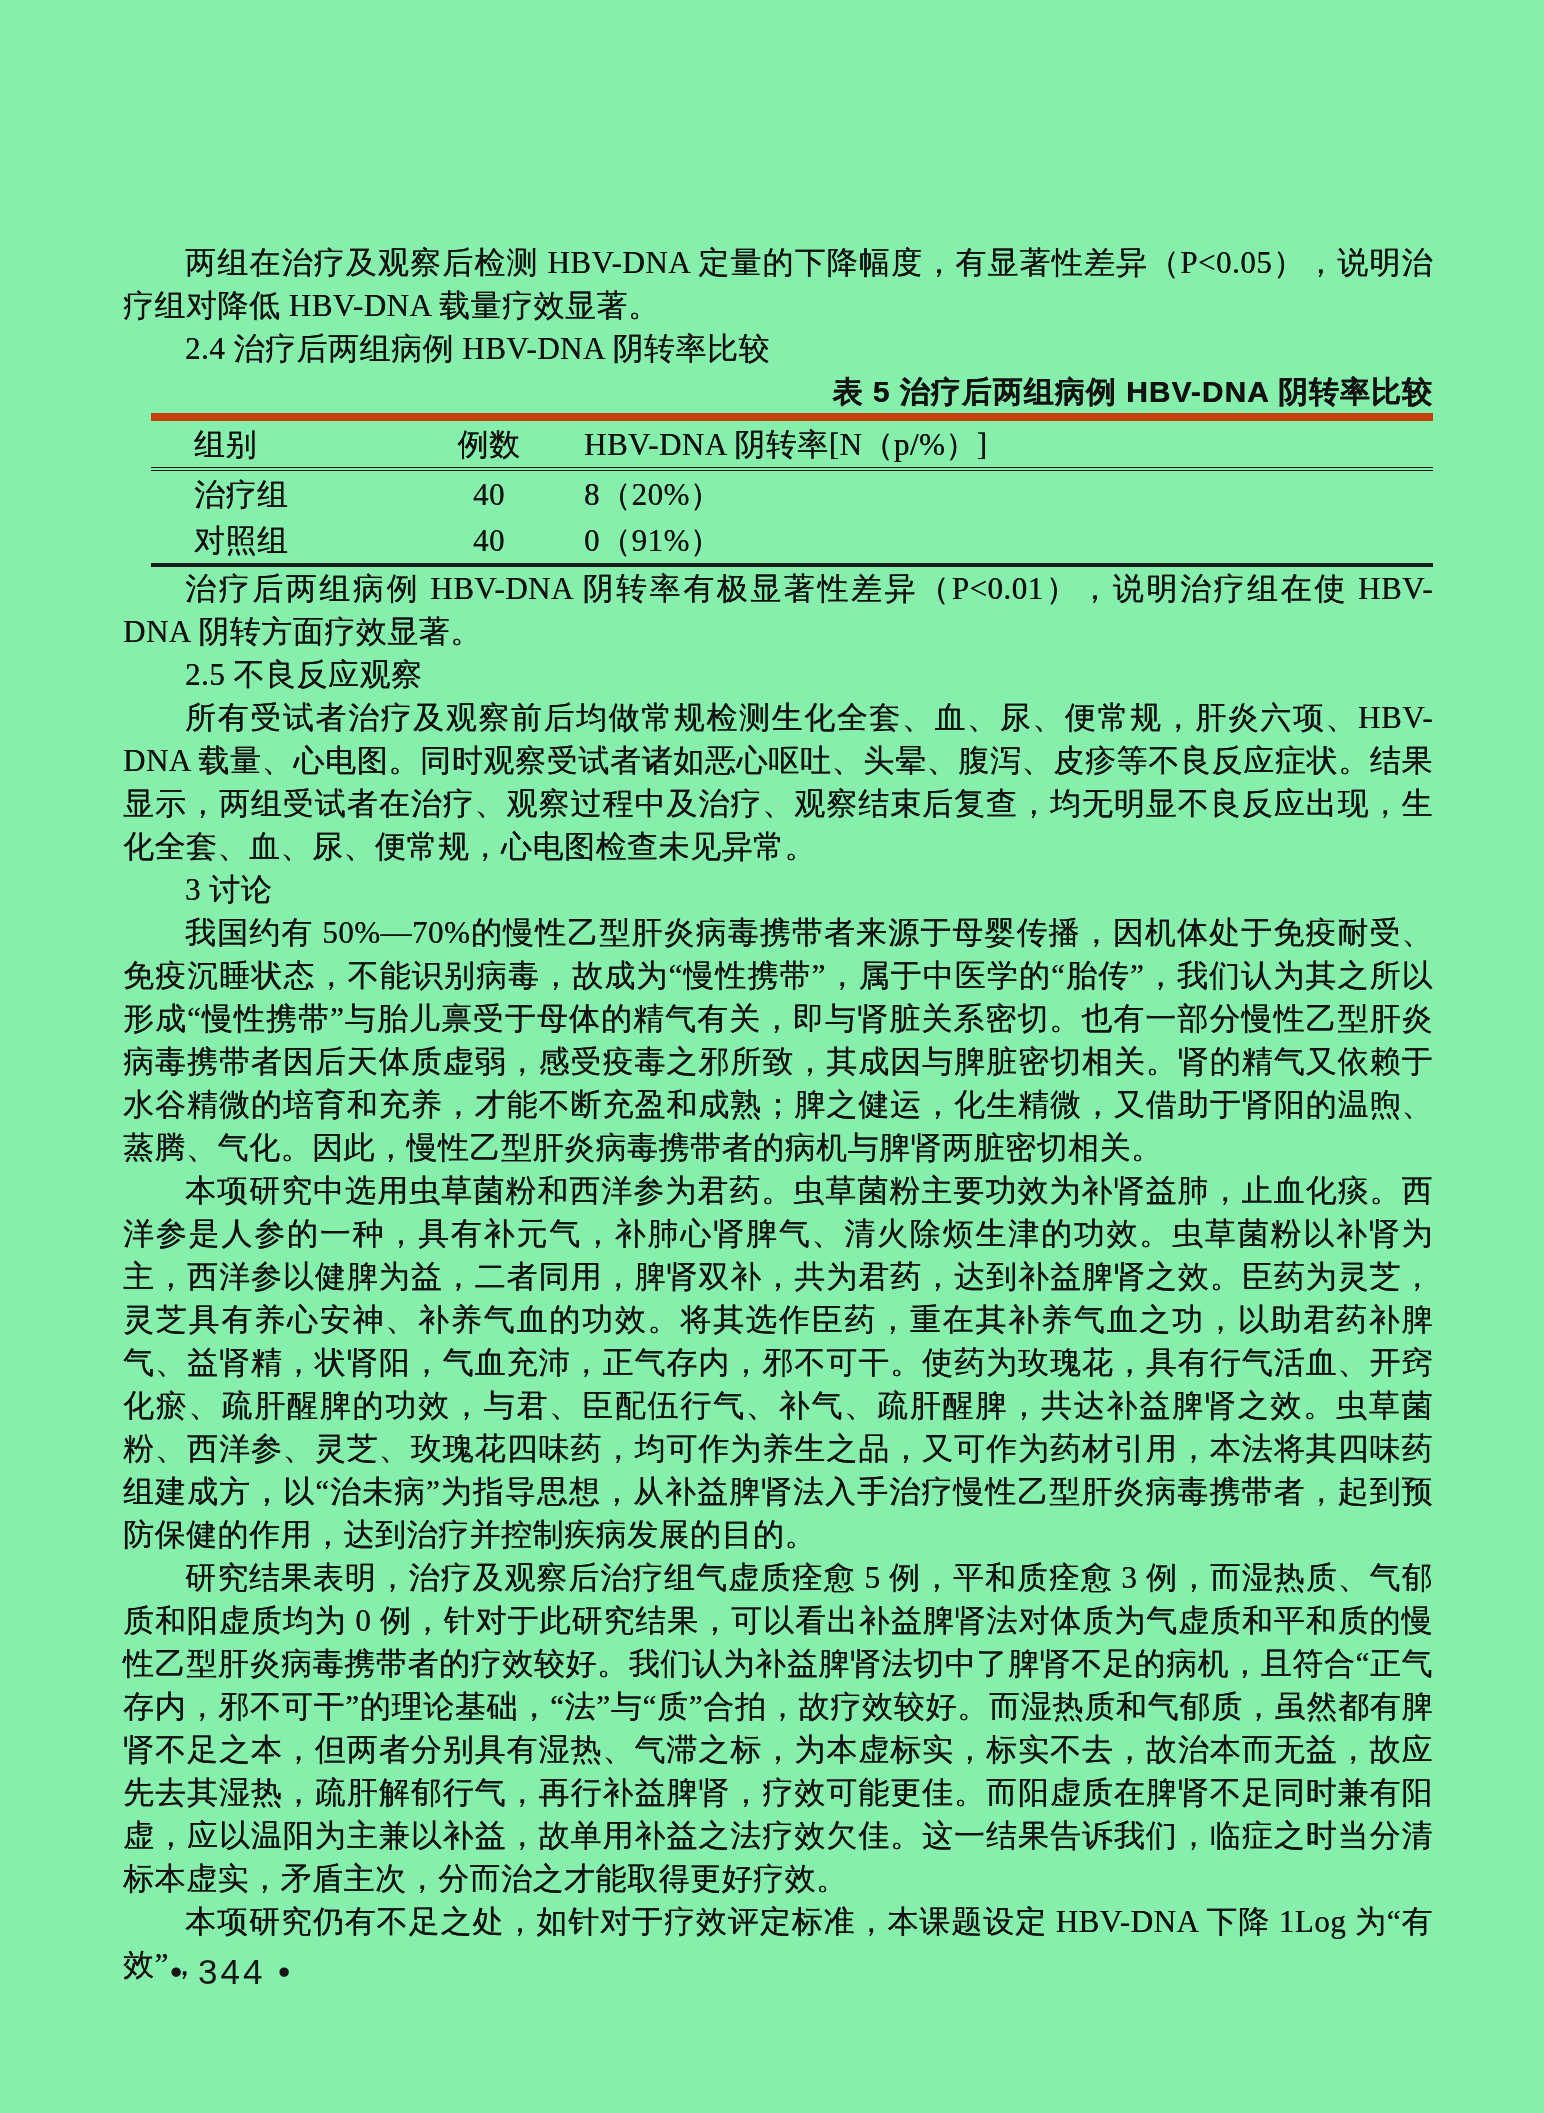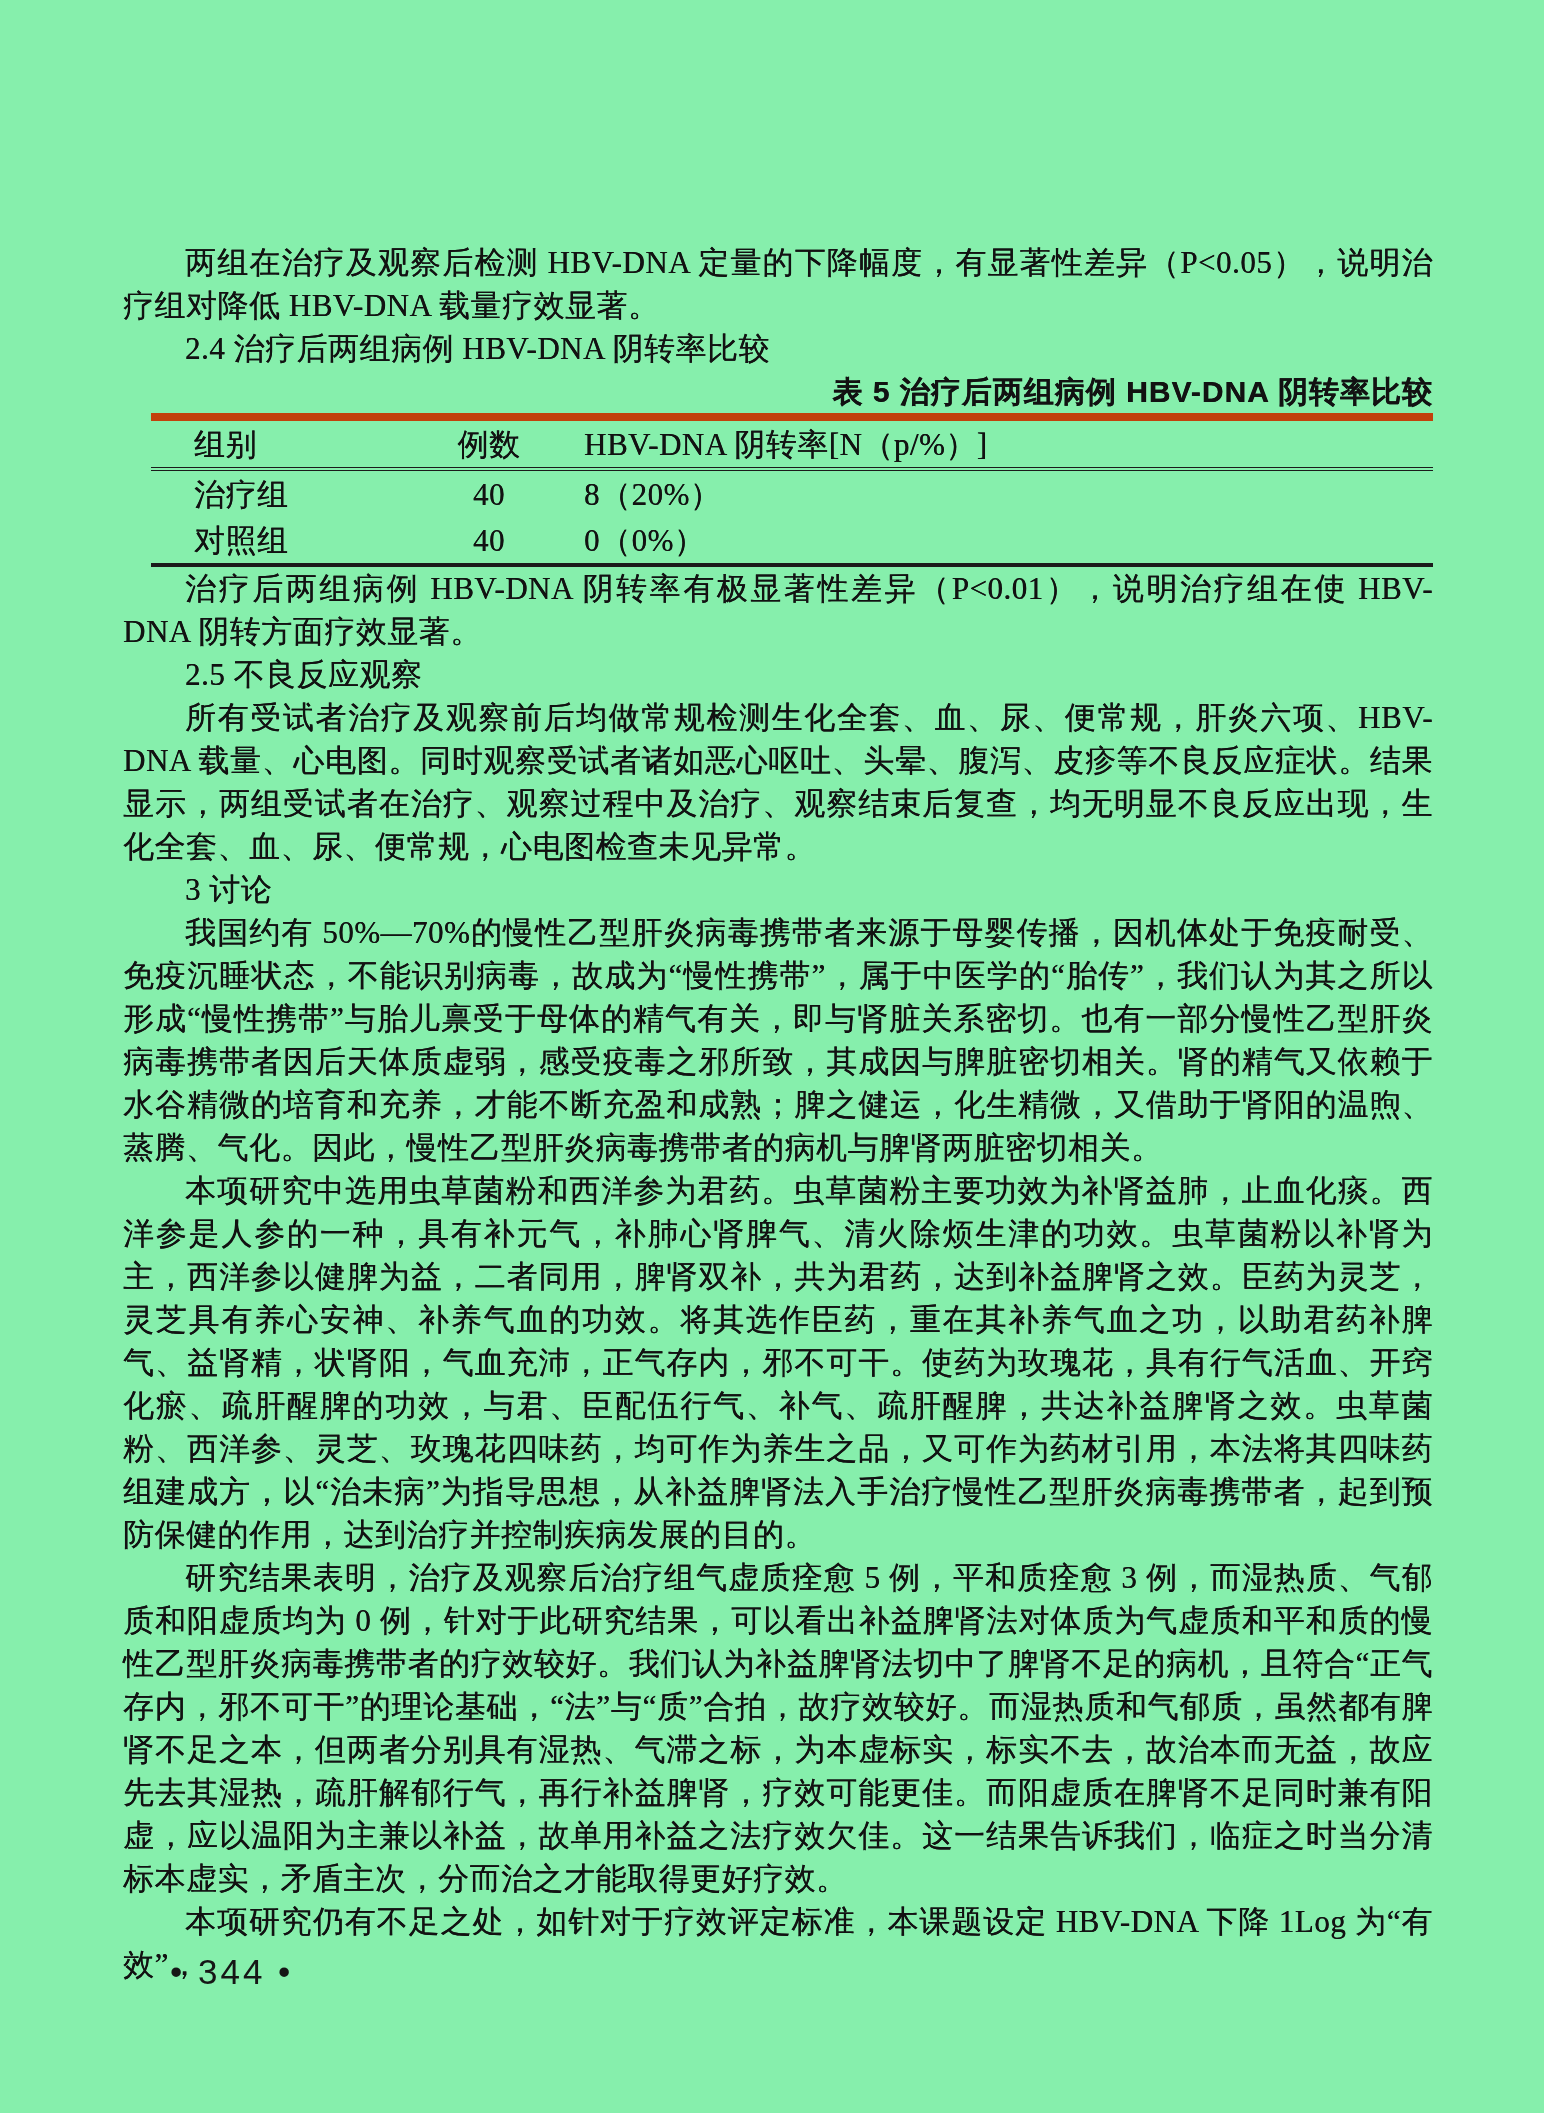--- a/index.html
+++ b/index.html
@@ -96,21 +96,21 @@
       </thead>
       <tbody>
         <tr>
           <td class="col-group">治疗组</td>
           <td class="col-n">40</td>
           <td class="col-rate">8（20%）</td>
         </tr>
         <tr>
           <td class="col-group">对照组</td>
           <td class="col-n">40</td>
-          <td class="col-rate">0（0%）</td>
+          <td class="col-rate">0（91%）</td>
         </tr>
       </tbody>
     </table>
 
     <p class="indent">治疗后两组病例 HBV-DNA 阴转率有极显著性差异（P&lt;0.01），说明治疗组在使 HBV-DNA 阴转方面疗效显著。</p>
 
     <p class="indent">2.5 不良反应观察</p>
 
     <p class="indent">所有受试者治疗及观察前后均做常规检测生化全套、血、尿、便常规，肝炎六项、HBV-DNA 载量、心电图。同时观察受试者诸如恶心呕吐、头晕、腹泻、皮疹等不良反应症状。结果显示，两组受试者在治疗、观察过程中及治疗、观察结束后复查，均无明显不良反应出现，生化全套、血、尿、便常规，心电图检查未见异常。</p>
 

